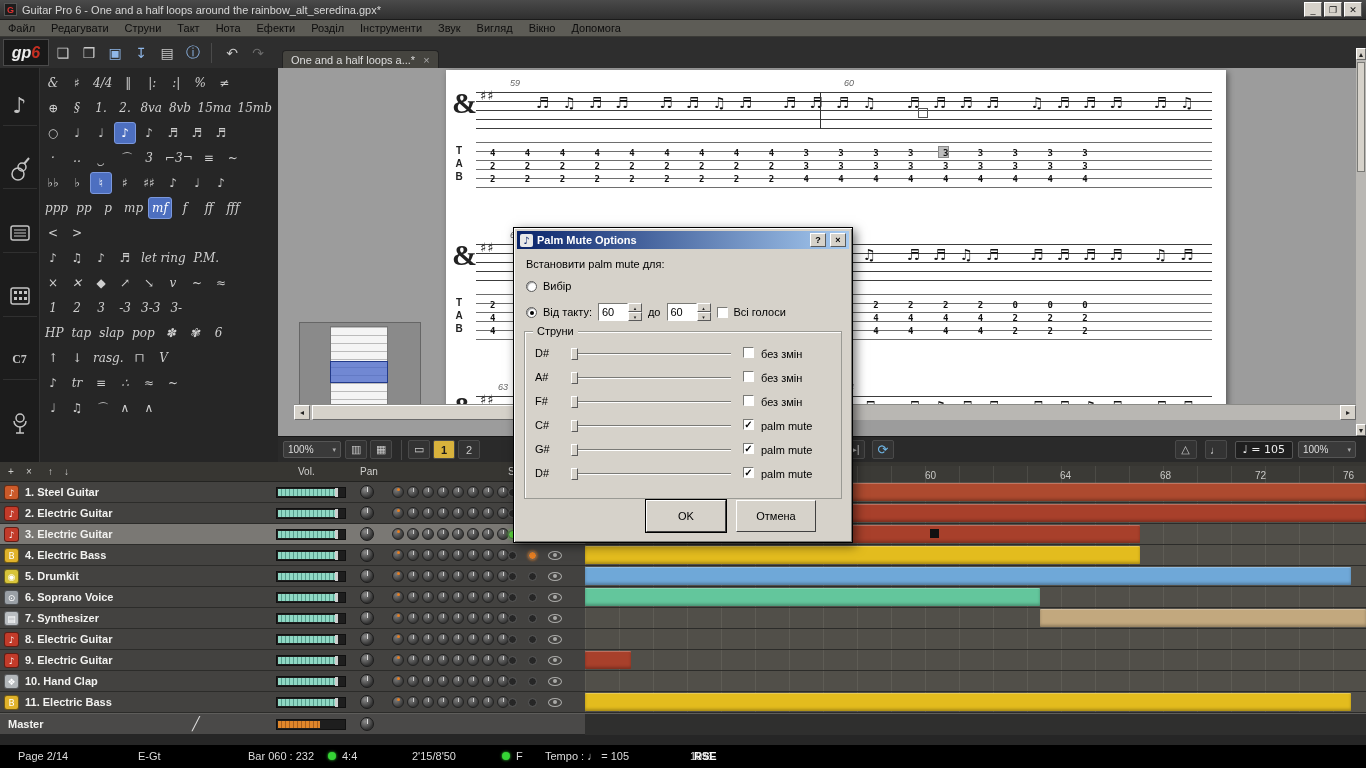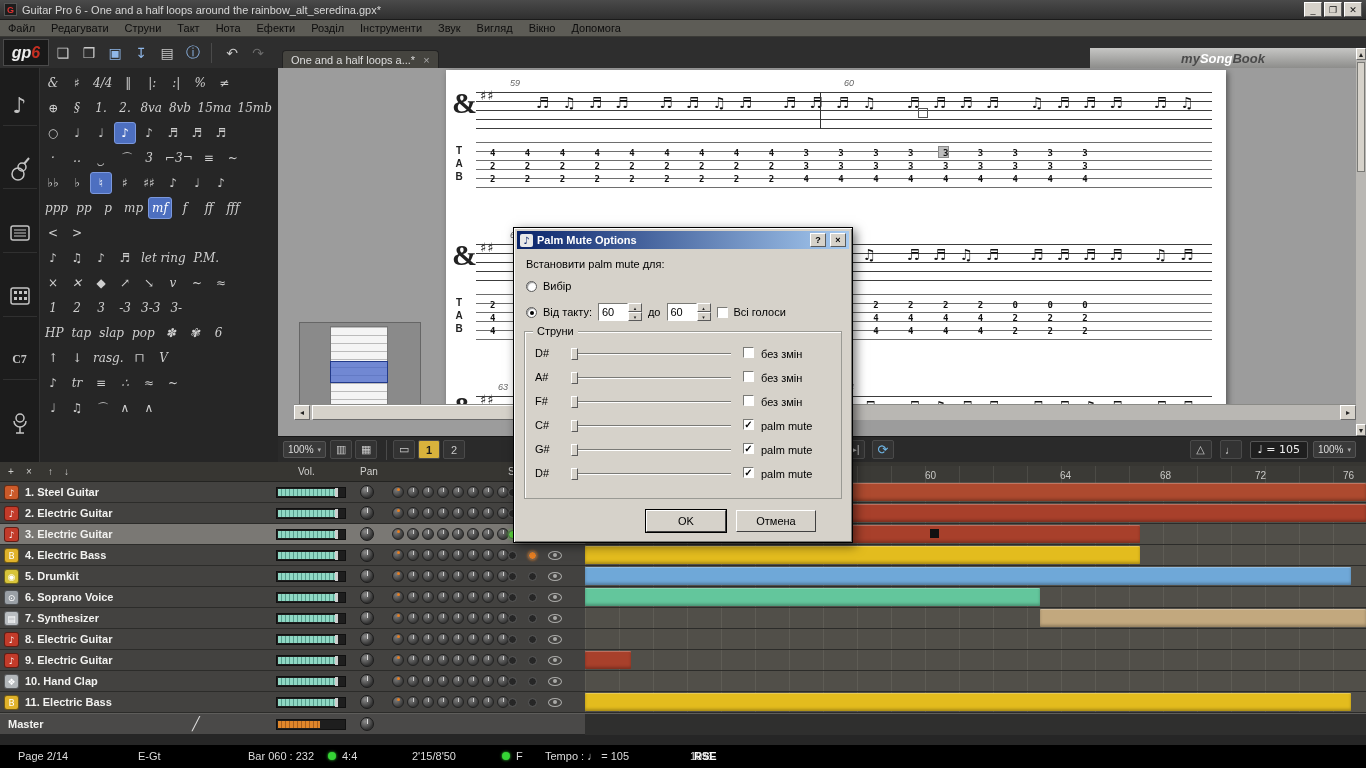--- a/index.html
+++ b/index.html
@@ -72,21 +72,21 @@
   .hscroll { position:absolute; left:0; bottom:0; width:100%; height:16px; background:#b9b7b3; border-top:1px solid #8a8a86; display:flex; }
   .scroll-btn { width:16px; height:15px; background:#d6d2ca; border:1px solid; border-color:#fff #6a6a6a #6a6a6a #fff; font-size:8px; color:#222; display:flex; align-items:center; justify-content:center; }
   .hthumb { width:430px; height:15px; background:#d6d2ca; border:1px solid; border-color:#fff #6a6a6a #6a6a6a #fff; margin-left:2px; }
   .vscroll { left:1356px; top:48px; width:10px; height:388px; background:#b9b7b3; display:flex; flex-direction:column; }
   .vthumb { width:8px; height:110px; background:#d6d2ca; border:1px solid #7a7a76; margin:2px auto 0; }
   .vscroll .scroll-btn { width:10px; height:12px; }
   .vscroll .spacer { flex:1; }
 
   
   .transport { left:278px; top:436px; width:1088px; height:26px; background:#2a2a2a; border-top:1px solid #181818; display:flex; align-items:center; padding:0 5px; }
-  .tr-select { height:17px; background:#3a3a3a; border:1px solid #555; color:#ddd; font-size:10px; display:flex; align-items:center; padding:0 4px; gap:4px; border-radius:2px; margin-right:4px;}
+  .tr-select { height:17px; background:#3a3a3a; border:1px solid #555; color:#ddd; font-size:10px; display:flex; align-items:center; padding:0 4px; gap:19px; border-radius:2px; margin-right:4px;}
   .tr-select .car { font-size:7px; color:#aaa; }
   .tr-icon { width:22px; height:19px; border:1px solid #4a4a4a; background:#333; border-radius:2px; color:#c9c9c9; font-size:11px; display:flex; align-items:center; justify-content:center; margin-right:3px;}
   .tr-icon.num1 { background:#d8b23c; color:#1c1c1c; font-weight:bold; }
   .tr-mid { position:absolute; left:565px; display:flex; gap:4px; }
   .tr-right { position:absolute; right:6px; display:flex; align-items:center; gap:5px; }
   .tr-icon.blue { color:#6fb7e8; font-size:13px; }
   .tempo-btn { height:18px; background:#1f1f1f; border:1px solid #555; border-radius:2px; color:#eee; font-size:11px; display:flex; align-items:center; padding:0 7px; font-family:"DejaVu Sans", sans-serif;}
 
   
   .mixer { left:0; top:462px; width:1366px; height:272px; background:#37363; }
@@ -149,21 +149,21 @@
   .gb-label { position:absolute; left:8px; top:-7px; background:#d6d2ca; padding:0 4px; }
   .str-rows { position:absolute; left:0; top:10px; width:100%; }
   .str-row { position:relative; height:24px; }
   .str-name { position:absolute; left:10px; top:5px; }
   .str-slider { position:absolute; left:46px; top:5px; width:160px; height:14px; }
   .str-groove { position:absolute; left:0; right:0; top:6px; height:2px; border-top:1px solid #7a7a76; border-bottom:1px solid #fff; }
   .str-thumb { position:absolute; left:0; top:1px; width:7px; height:12px; background:#d6d2ca; border:1px solid; border-color:#fff #5a5a5a #5a5a5a #fff; }
   .str-row .cbx { position:absolute; left:218px; top:5px; }
   .str-cbl { position:absolute; left:236px; top:6px; }
   .dlg-buttons { position:absolute; left:132px; bottom:10px; display:flex; gap:10px; }
-  .pbtn { width:80px; height:22px; background:#d6d2ca; border:1px solid; border-color:#fff #404040 #404040 #fff; font-size:11px; display:flex; align-items:center; justify-content:center; }
+  .pbtn { width:80px; height:32px; background:#d6d2ca; border:1px solid; border-color:#fff #404040 #404040 #fff; font-size:11px; display:flex; align-items:center; justify-content:center; }
   .pbtn.default { outline:1px solid #000; }
 </style>
 </head>
 <body>
 
 <div class="app">
 
   <div class="titlebar abs">
     <span class="app-icon">G</span>
     <span class="title-text">Guitar Pro 6 - One and a half loops around the rainbow_alt_seredina.gpx*</span>
@@ -367,25 +367,20 @@
         <span class="pal-cell">∧</span>
         <span class="pal-cell">∧</span>
       </div>
     </div>
 
   <div class="score-region abs">
     <div class="tabstrip">
       <span class="score-tab">
         <span>One and a half loops a...*</span>
         <span class="close">×</span>
-      </span>
-      <span class="songbook">
-        <span class="g">my</span>
-          <span class="wht">Song</span>
-          <span class="g">Book</span>
       </span>
     </div>
     <div class="score-body">
       <div class="page">
 
         <div class="system" style="top:8px;">
           <span class="mnum" style="left:64px;">59</span>
           <span class="mnum" style="left:398px;">60</span>
           <span class="clef">&amp;</span>
           <span class="keysig">♯♯</span>

